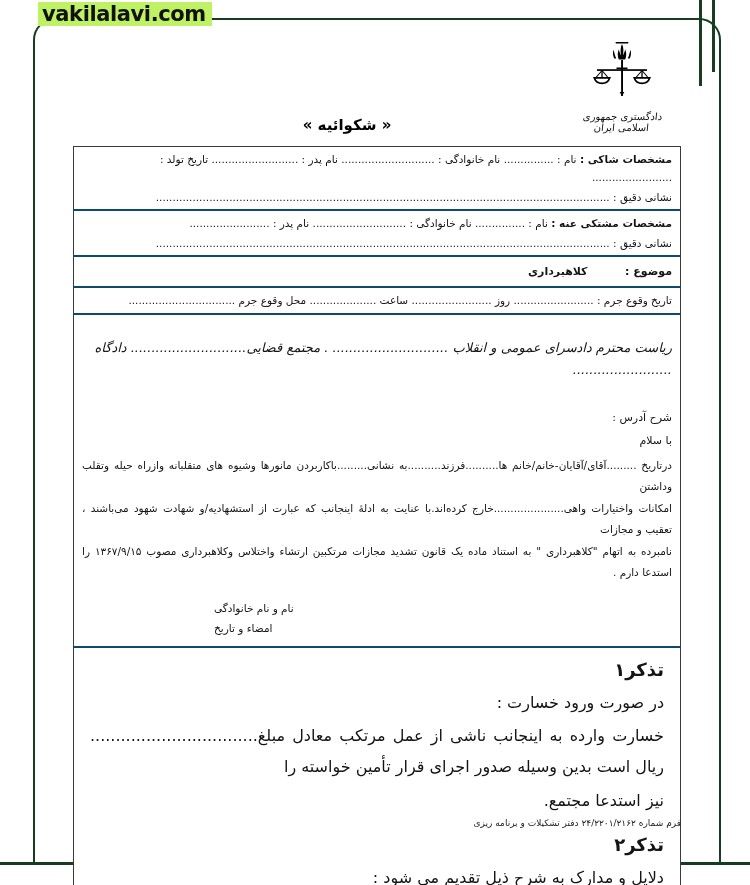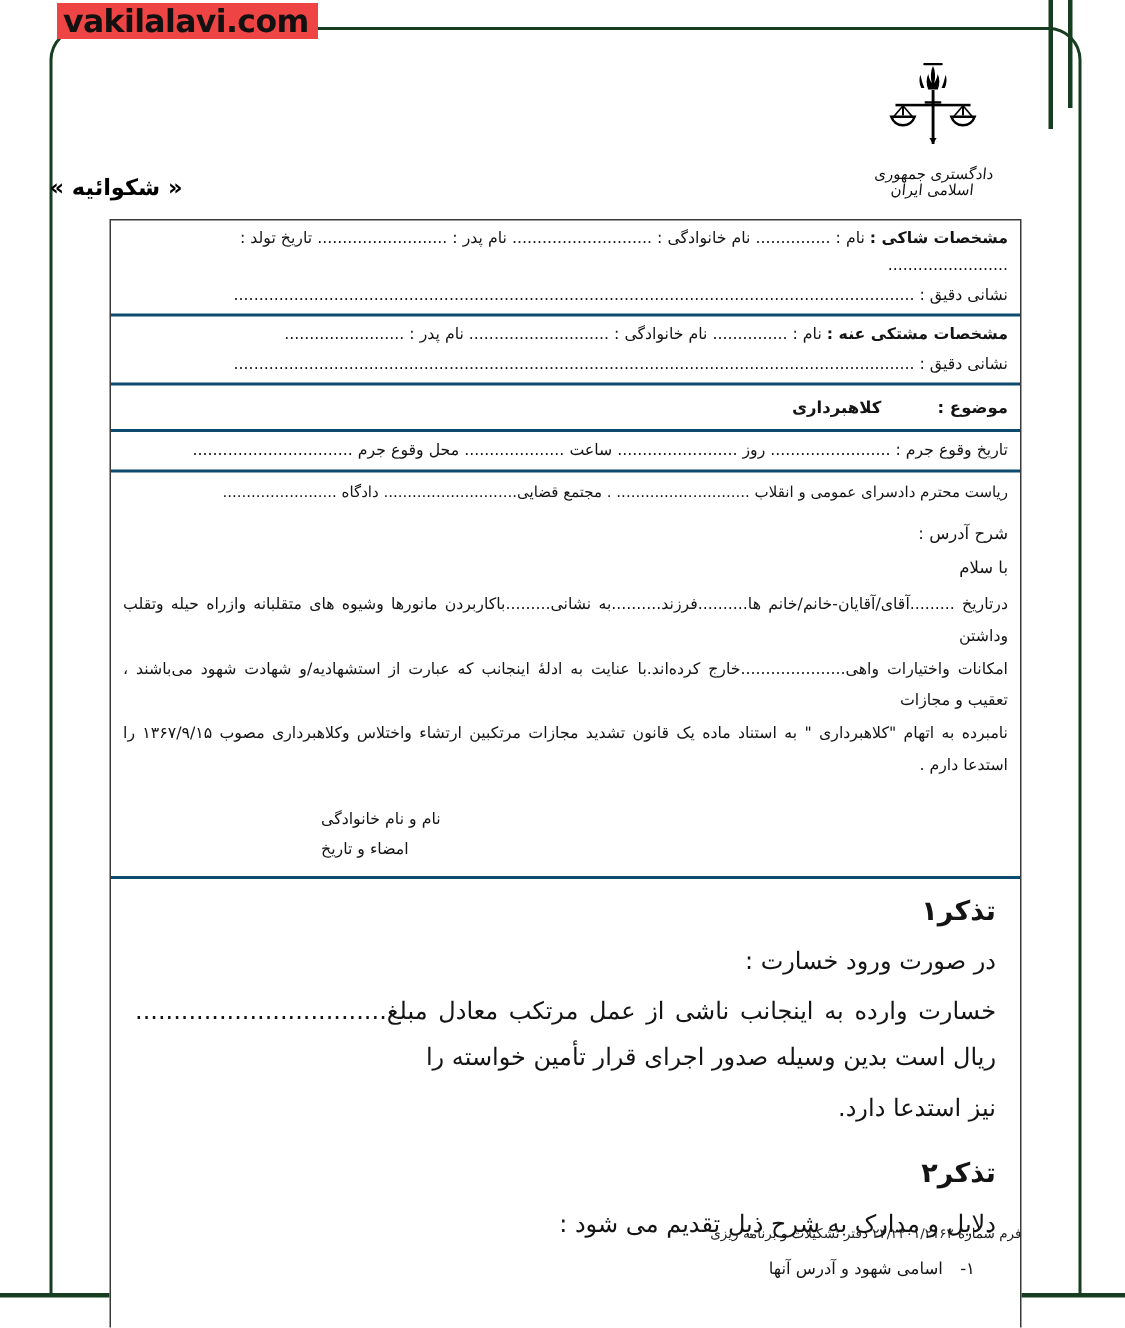--- a/index.html
+++ b/index.html
@@ -27,21 +27,21 @@
   #brand-text {
     position: absolute;
     left: 38px;
     top: 2px;
     font-family: "DejaVu Sans", "Liberation Sans", sans-serif;
     font-size: 21px;
     font-weight: bold;
     letter-spacing: -0.4px;
     color: #111111;
     direction: ltr;
-    background: #ef4444;
+    background: #bef264;
     padding: 0 6px 0 4px;
     white-space: nowrap;
   }
 
   
   #green-frame {
     position: absolute;
     left: 33px;
     top: 18px;
     width: 688px;
@@ -108,21 +108,21 @@
     font-family: "DejaVu Sans", "Liberation Sans", sans-serif;
     transform: skewX(-6deg);
     letter-spacing: -0.3px;
   }
 
   
   #doc-title {
     position: absolute;
     left: 0; right: 0;
     top: 98px;
-    text-align: left;
+    text-align: center;
     font-size: 15px;
     font-weight: bold;
     color: #000;
     padding-right: 60px;
   }
 
   
   #form-table {
     position: absolute;
     left: 40px;
@@ -150,21 +150,21 @@
   #row-subject {
     padding: 5px 8px 5px 8px;
     font-size: 11px;
   }
   #subject-value {
     font-weight: bold;
     display: inline-block;
     margin-right: 34px;
   }
 
-  #row-court { font-size: 10px; padding: 5px 8px; }
+  #row-court { font-size: 13px; padding: 22px 8px; font-style: italic; }
   #row-narrative { font-size: 11px; padding: 4px 8px 2px 8px; }
   #row-greeting  { font-size: 11px; padding: 2px 8px 2px 8px; }
 
   #row-body {
     font-size: 10.5px;
     line-height: 2.05;
     padding: 2px 8px 6px 8px;
     text-align: justify;
   }
   #row-body p { margin: 0; }
@@ -336,21 +336,21 @@
 
     <div class="trow" id="row-sign-1">
       <span class="sig-line">نام و نام خانوادگی</span>
       <span class="sig-line">امضاء و تاریخ</span>
     </div>
 
     <div class="trow no-rule" id="note1-block">
       <div class="note-head">تذکر۱</div>
       <div class="note-line">در صورت ورود خسارت :</div>
       <div class="note-line">خسارت وارده به اینجانب ناشی از عمل مرتکب معادل مبلغ................................. ریال است بدین وسیله صدور اجرای قرار تأمین خواسته را</div>
-      <div class="note-line tall">نیز استدعا دارد.</div>
+      <div class="note-line tall">نیز استدعا مجتمع.</div>
     </div>
 
     <div class="trow no-rule">
       <div class="note-head">تذکر۲</div>
       <div class="note-line">دلایل و مدارک به شرح ذیل تقدیم می شود :</div>
       <div class="list-item">
         <span class="list-num">۱-</span>
         <span>اسامی شهود و آدرس آنها</span>
       </div>
       <div id="list-gap"></div>

